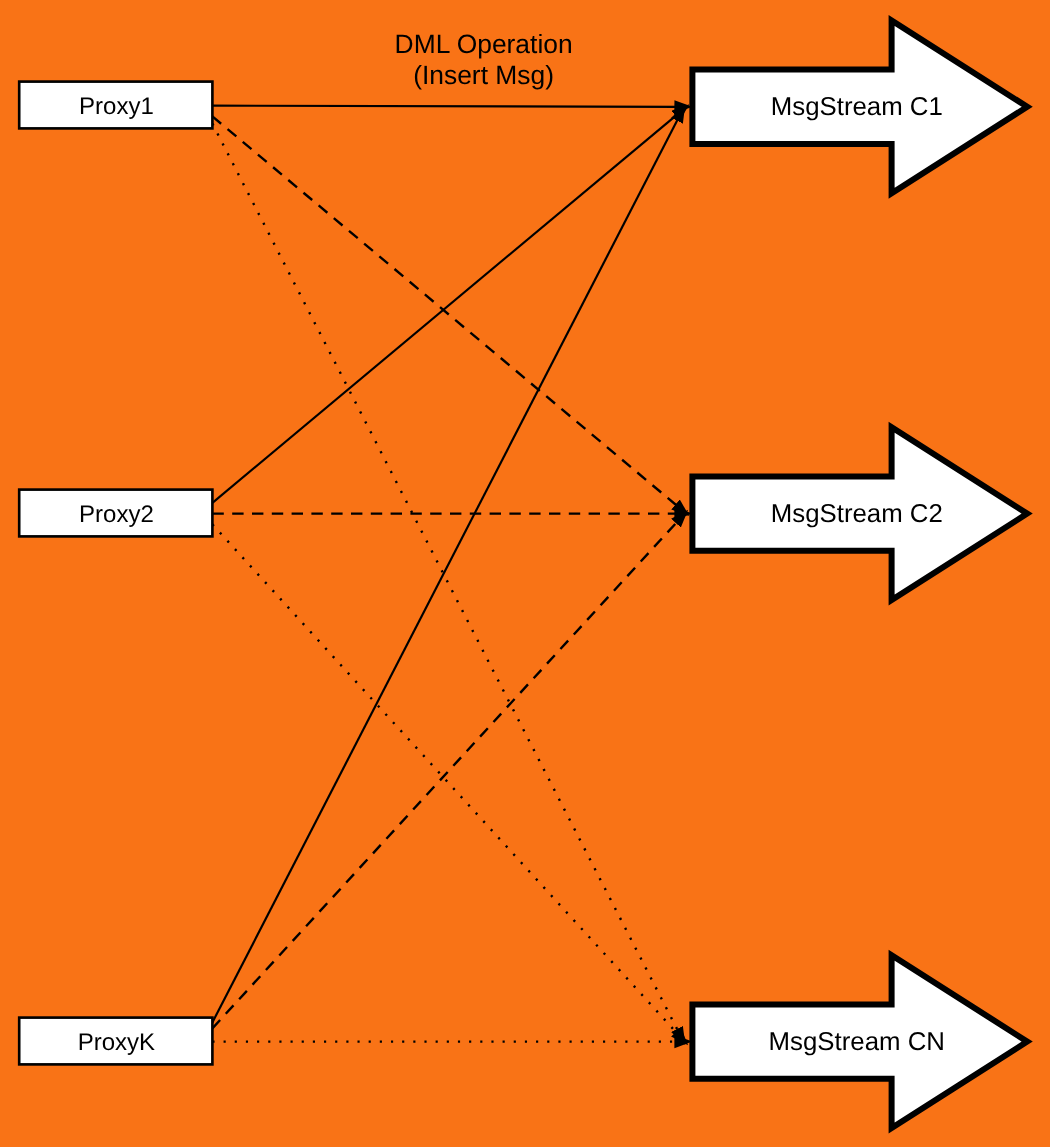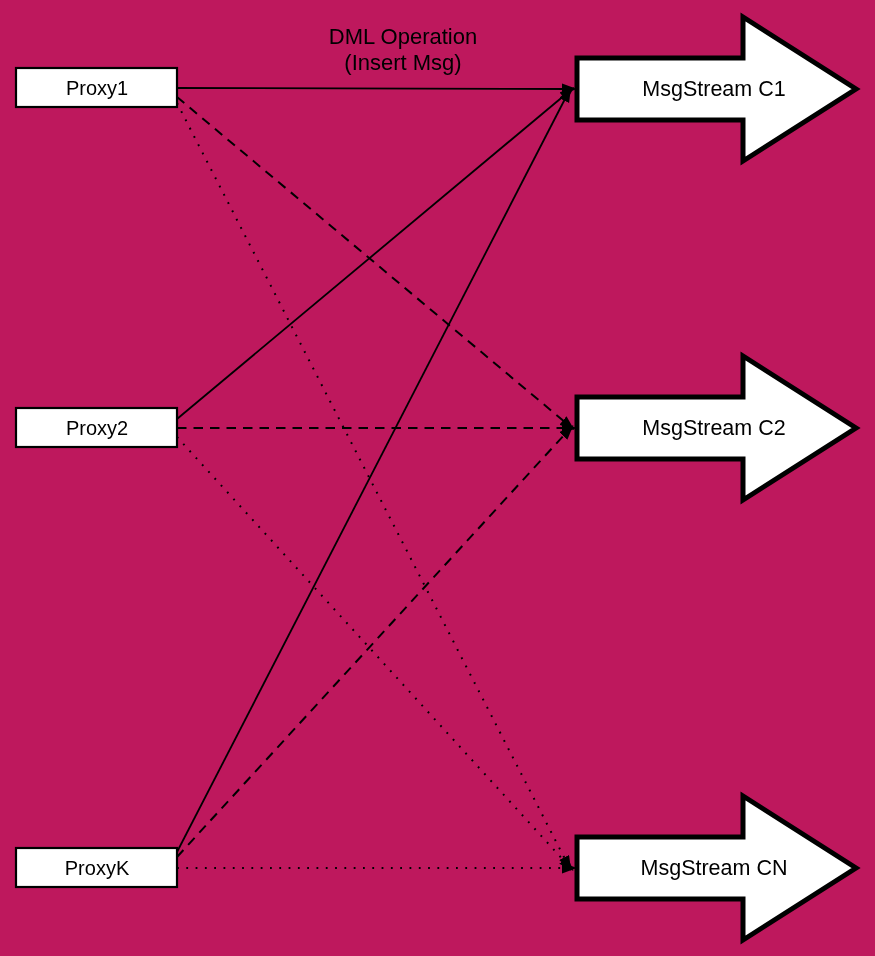--- a/index.html
+++ b/index.html
@@ -4,21 +4,21 @@
 <style>
   html, body {
     margin: 0;
     padding: 0;
     background: #ffffff;
   }
   .canvas {
     width: 875px;
     height: 956px;
     position: relative;
-    background: #be185d;
+    background: #f97316;
     text-align: center;
   }
   svg text {
     font-family: "Liberation Sans", sans-serif;
     fill: #000000;
   }
   .title-text {
     font-size: 22px;
     text-anchor: middle;
   }

